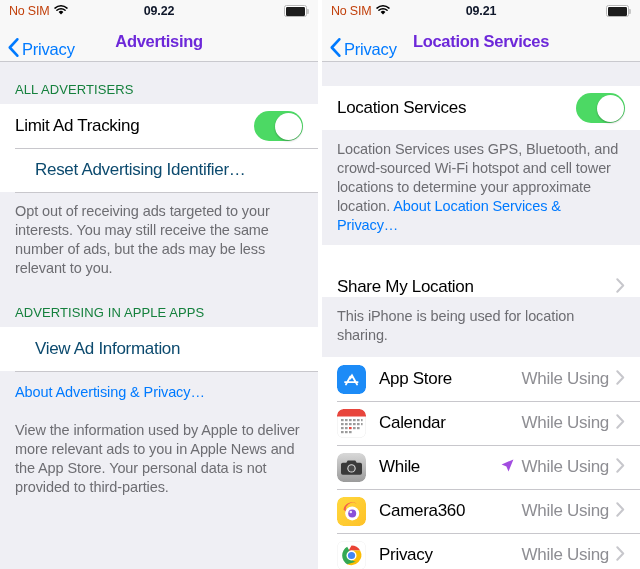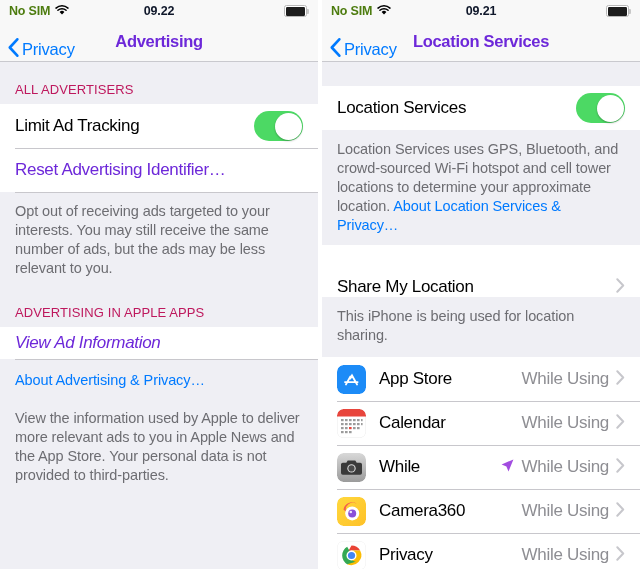--- a/index.html
+++ b/index.html
@@ -13,21 +13,21 @@
   .phone { width:318px; height:569px; background:#efeff4; position:relative; overflow:hidden; }
   .gap { width:4px; height:569px; background:#ffffff; }
 
   
   .statusbar {
     height:22px; background:#f8f8f8;
     display:flex; align-items:center; position:relative;
     padding:0 9px; flex:0 0 auto;
   }
   .sb-left { display:flex; align-items:center; gap:5px; }
-  .sb-carrier { font-size:12.5px; font-weight:700; color:#4d7c0f; letter-spacing:-0.2px; }
+  .sb-carrier { font-size:12.5px; font-weight:400; color:#c2410c; letter-spacing:-0.2px; }
   .wifi-icon { display:block; }
   .sb-time {
     position:absolute; left:0; right:0; text-align:center;
     font-size:12.5px; font-weight:700; color:#0f172a; letter-spacing:-0.2px;
     pointer-events:none;
   }
   .sb-right { margin-left:auto; display:flex; align-items:center; }
   .battery { position:relative; width:25px; height:12px; }
   .battery-body {
     position:absolute; left:0; top:0; width:22.5px; height:12px;
@@ -57,39 +57,39 @@
     font-size:16.5px; font-weight:700; color:#6d28d9; letter-spacing:-0.3px;
     pointer-events:none;
   }
 
   
   .body { height:507px; background:#efeff4; overflow:hidden; position:relative; }
 
   .section-gap { background:#efeff4; }
 
   .group-header {
-    background:#efeff4; color:#be185d;
+    background:#efeff4; color:#15803d;
     font-size:13px; letter-spacing:0.1px;
     padding:0 15px; display:flex; align-items:flex-end;
   }
 
   .cell {
     background:#ffffff; display:flex; align-items:center;
     padding:0 15px; position:relative;
   }
   .cell + .cell::before {
     content:""; position:absolute; left:15px; right:0; top:0;
     height:0.5px; background:#c8c7cc;
   }
   .cell-sep-bottom::after {
     content:""; position:absolute; left:15px; right:0; bottom:0;
     height:0.5px; background:#c8c7cc;
   }
   .cell-title { font-size:17px; color:#000; letter-spacing:-0.3px; }
-  .cell-title.link { color:#6d28d9; }
+  .cell-title.link { color:#0c4a6e;margin-left:20px; }
   .cell-right { margin-left:auto; display:flex; align-items:center; gap:7px; }
   .cell-value { font-size:17px; color:#8e8e93; letter-spacing:-0.3px; }
 
   
   .toggle {
     width:49px; height:30px; border-radius:16px;
     background:#4cd964; position:relative; flex:0 0 auto; cursor:pointer;
   }
   .toggle .knob {
     position:absolute; top:1.5px; left:20.5px;
@@ -172,21 +172,21 @@
       </div>
 
       <div class="cell link-row cell-sep-bottom" style="height:44px;">
         <span class="cell-title link">Reset Advertising Identifier…</span>
       </div>
 
       <div class="note" style="padding-top:10px;">Opt out of receiving ads targeted to your interests. You may still receive the same number of ads, but the ads may be less relevant to you.</div>
 
       <div class="group-header" style="height:40px; padding-bottom:7px;">ADVERTISING IN APPLE APPS</div>
 
-      <div class="cell cell-sep-bottom" style="height:32px;font-style:italic;">
+      <div class="cell cell-sep-bottom" style="height:44px;">
         <span class="cell-title link">View Ad Information</span>
       </div>
 
       <div class="note" style="padding-top:12px;">
         <span class="inline-link">About Advertising &amp; Privacy…</span>
       </div>
 
       <div class="note" style="padding-top:10px;">View the information used by Apple to deliver more relevant ads to you in Apple News and the App Store. Your personal data is not provided to third-parties.</div>
 
     </div>

